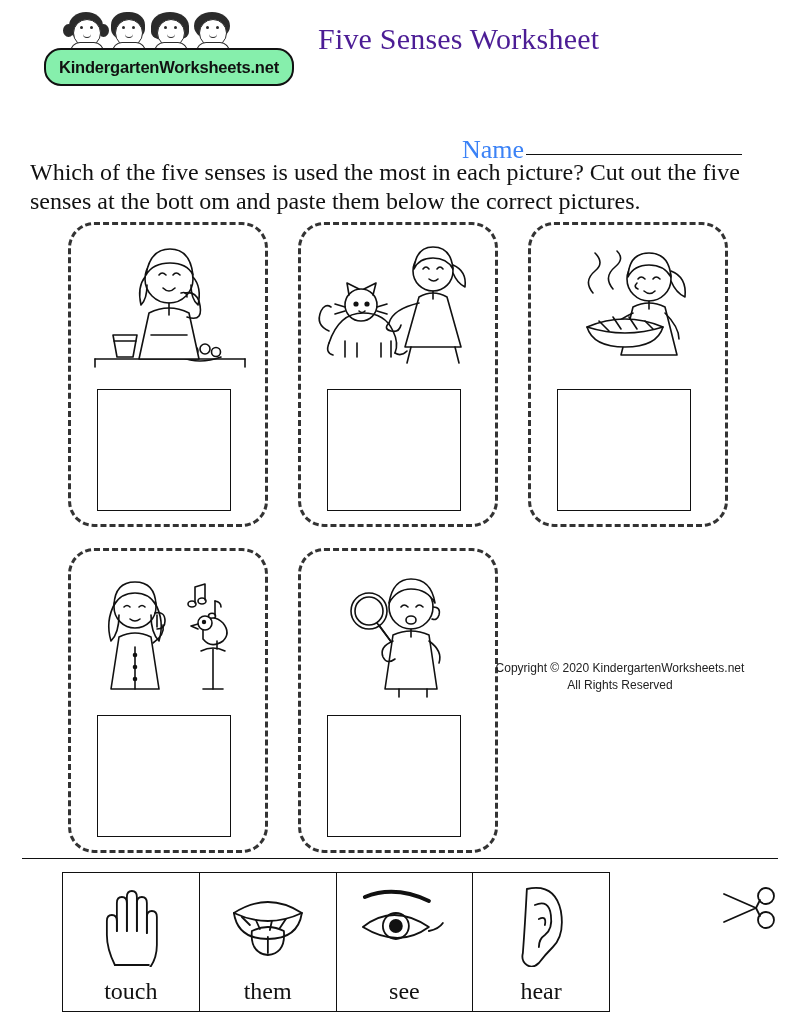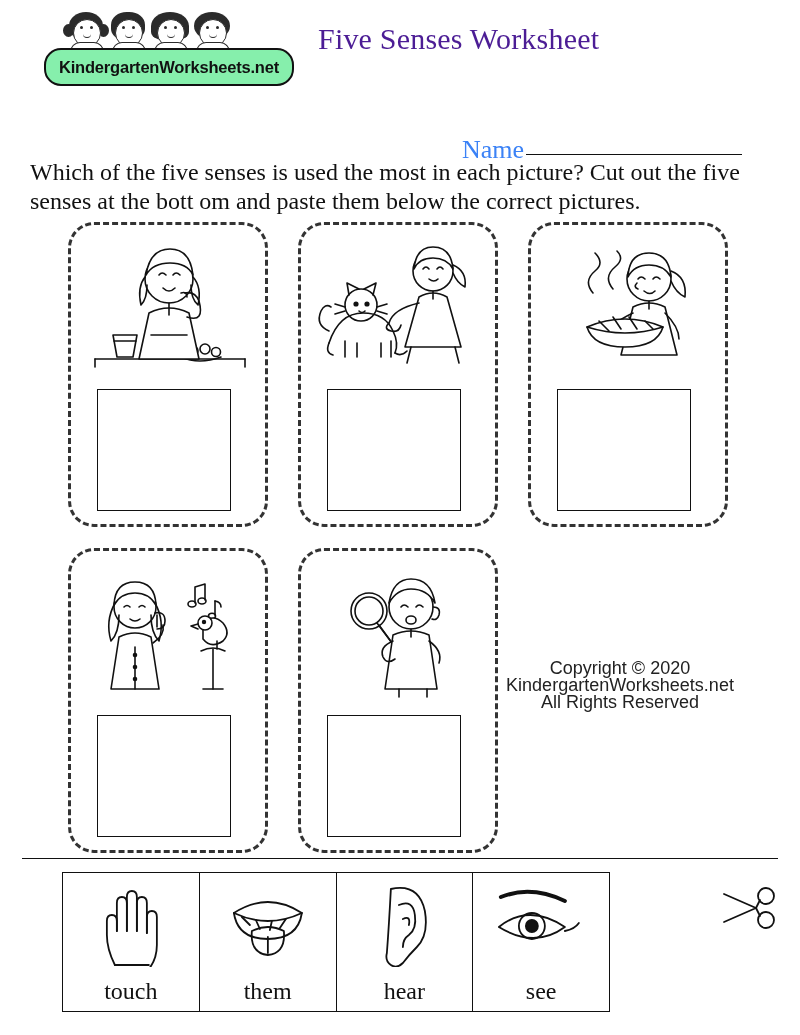--- a/index.html
+++ b/index.html
@@ -204,21 +204,21 @@
   }
 
   
   .copyright {
     position: absolute;
     left: 470px;
     top: 660px;
     width: 300px;
     text-align: center;
     font-family: "Liberation Sans", sans-serif;
-    font-size: 18px;
+    font-size: 12px;
     line-height: 17px;
     color: #222;
   }
 
   
   .cut-rule {
     position: absolute;
     left: 22px;
     top: 858px;
     width: 756px;
@@ -567,42 +567,42 @@
       </svg>
     </div>
     <div class="label">them</div>
   </div>
 
 
   <div class="strip-cell">
     <div class="icon">
       <svg width="100%" height="86" viewBox="0 0 120 86" preserveAspectRatio="xMidYMid meet">
         <g fill="none" stroke="#111" stroke-width="1.8" stroke-linecap="round" stroke-linejoin="round">
-          <path d="M46 8 q28 -6 34 22 q4 24 -8 36 q-8 8 -14 16 q-6 6 -12 2 q-6 -4 -4 -12 q2 -26 4 -64 Z"></path>
-          <path d="M54 24 q14 -6 16 10 q2 14 -6 20 q-6 4 -6 12"></path>
-          <path d="M58 38 q8 -4 6 6"></path>
-        </g>
-      </svg>
-    </div>
-    <div class="label">hear</div>
-  </div>
-
-  <div class="strip-cell">
-    <div class="icon">
-      <svg width="100%" height="86" viewBox="0 0 120 86" preserveAspectRatio="xMidYMid meet">
-        <g fill="none" stroke="#111" stroke-width="1.8" stroke-linecap="round" stroke-linejoin="round">
           <path d="M20 16 q30 -12 64 4" stroke-width="4"></path>
           <path d="M18 46 q30 -24 66 0 q-30 22 -66 0 Z"></path>
           <circle cx="51" cy="45" r="13"></circle>
           <circle cx="51" cy="45" r="6" fill="#111"></circle>
           <path d="M84 50 q10 -2 14 -8"></path>
         </g>
       </svg>
     </div>
     <div class="label">see</div>
+  </div>
+
+  <div class="strip-cell">
+    <div class="icon">
+      <svg width="100%" height="86" viewBox="0 0 120 86" preserveAspectRatio="xMidYMid meet">
+        <g fill="none" stroke="#111" stroke-width="1.8" stroke-linecap="round" stroke-linejoin="round">
+          <path d="M46 8 q28 -6 34 22 q4 24 -8 36 q-8 8 -14 16 q-6 6 -12 2 q-6 -4 -4 -12 q2 -26 4 -64 Z"></path>
+          <path d="M54 24 q14 -6 16 10 q2 14 -6 20 q-6 4 -6 12"></path>
+          <path d="M58 38 q8 -4 6 6"></path>
+        </g>
+      </svg>
+    </div>
+    <div class="label">hear</div>
   </div>
 </div>
 
 <div class="scissors">
   <svg width="60" height="48" viewBox="0 0 60 48">
     <g fill="none" stroke="#111" stroke-width="1.8" stroke-linecap="round" stroke-linejoin="round">
       <path d="M2 10 L34 24 L2 38"></path>
       <circle cx="44" cy="12" r="8"></circle>
       <circle cx="44" cy="36" r="8"></circle>
       <path d="M34 24 L38 16"></path>

